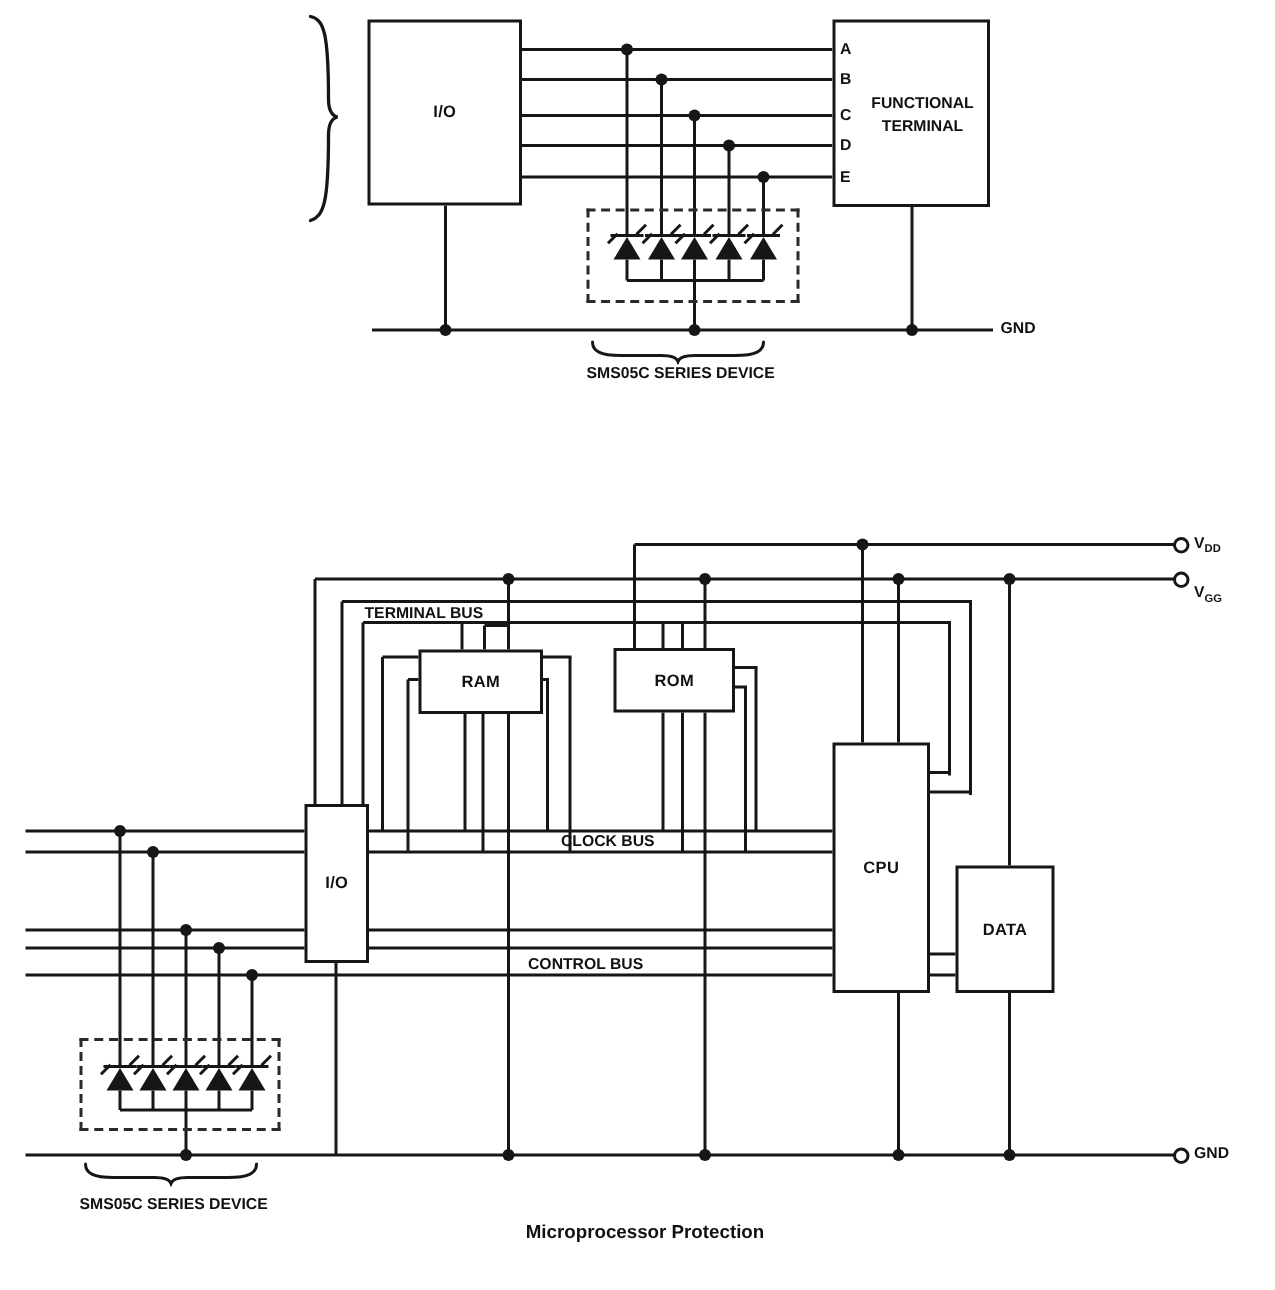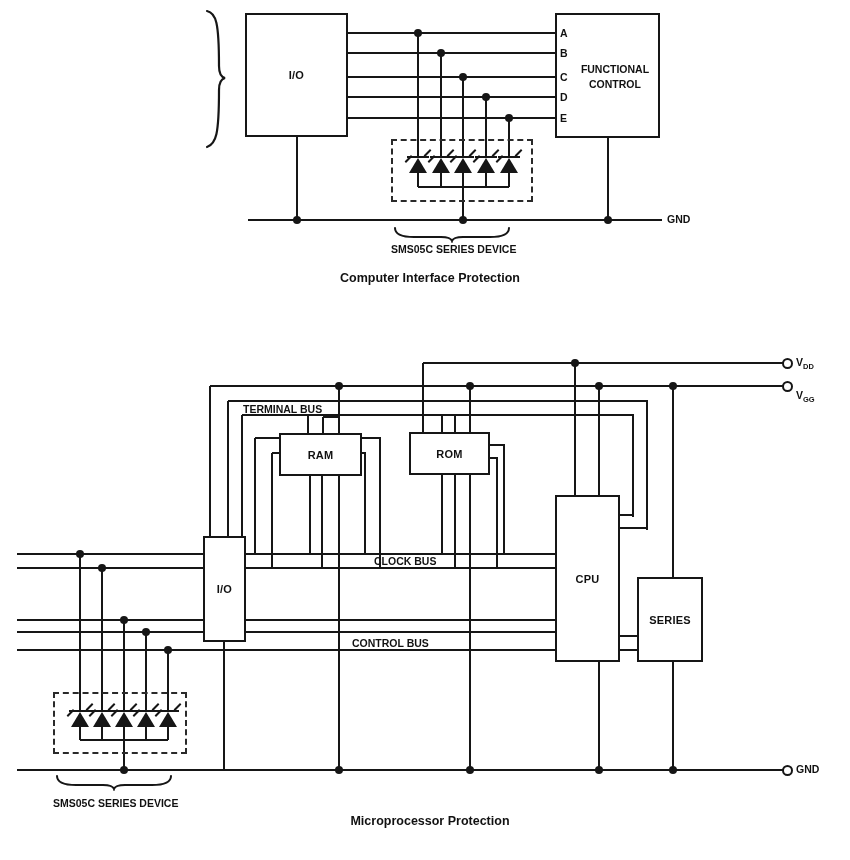--- a/index.html
+++ b/index.html
@@ -39,53 +39,52 @@
   <svg class="brace" style="left:204px;top:8px;" width="24" height="142" viewBox="0 0 24 142">
     <path d="M3,3 C12,5 15,14 15,58 C15,65 17,69 21,70 C17,71 15,75 15,82 C15,127 12,136 3,139" fill="none" stroke="#161616" stroke-width="2.2" stroke-linecap="round"></path>
   </svg>
 
   <div class="box" style="left:245px;top:13px;width:99px;height:120px;">
     <span>I/O</span>
   </div>
 
   <div class="box" style="left:555px;top:13px;width:101px;height:121px;"></div>
   <div class="lbl" style="left:578px;top:63px;width:74px;text-align:center;">FUNCTIONAL</div>
-  <div class="lbl" style="left:578px;top:78px;width:74px;text-align:center;">CONTROL</div>
+  <div class="lbl" style="left:578px;top:78px;width:74px;text-align:center;">TERMINAL</div>
 
   <div class="lbl" style="left:560px;top:27px;">A</div>
   <div class="lbl" style="left:560px;top:47px;">B</div>
   <div class="lbl" style="left:560px;top:71px;">C</div>
   <div class="lbl" style="left:560px;top:91px;">D</div>
   <div class="lbl" style="left:560px;top:112px;">E</div>
 
   <div class="dashedbox" style="left:391px;top:139px;width:138px;height:59px;"></div>
 
   <div class="lbl" style="left:667px;top:213px;">GND</div>
 
   <svg class="brace" style="left:393px;top:226px;" width="118" height="17" viewBox="0 0 118 17">
     <path d="M2,2 C2,8 7,11 21,11 L48,11 C54,11 58,12 59,15 C60,12 64,11 70,11 L97,11 C111,11 116,8 116,2" fill="none" stroke="#161616" stroke-width="2" stroke-linecap="round"></path>
   </svg>
   <div class="lbl" style="left:391px;top:243px;width:122px;text-align:center;">SMS05C SERIES DEVICE</div>
 
-  <div class="title" style="left:280px;top:271px;width:300px;">Computer Interface Protection</div>
 
   <div class="box" style="left:203px;top:536px;width:39px;height:102px;">
     <span>I/O</span>
   </div>
   <div class="box" style="left:279px;top:433px;width:79px;height:39px;">
     <span>RAM</span>
   </div>
   <div class="box" style="left:555px;top:495px;width:61px;height:163px;">
     <span>CPU</span>
   </div>
   <div class="box" style="left:409px;top:432px;width:77px;height:39px;">
     <span>ROM</span>
   </div>
   <div class="box" style="left:637px;top:577px;width:62px;height:81px;">
-    <span>SERIES</span>
+    <span>DATA</span>
   </div>
 
   <div class="lbl" style="left:243px;top:403px;">TERMINAL BUS</div>
   <div class="lbl" style="left:374px;top:555px;">CLOCK BUS</div>
   <div class="lbl" style="left:352px;top:637px;text-align:center;">CONTROL BUS</div>
 
   <div class="lbl" style="left:796px;top:356px;">
     <span>V</span><sub>DD</sub>
   </div>
   <div class="lbl" style="left:796px;top:389px;">

